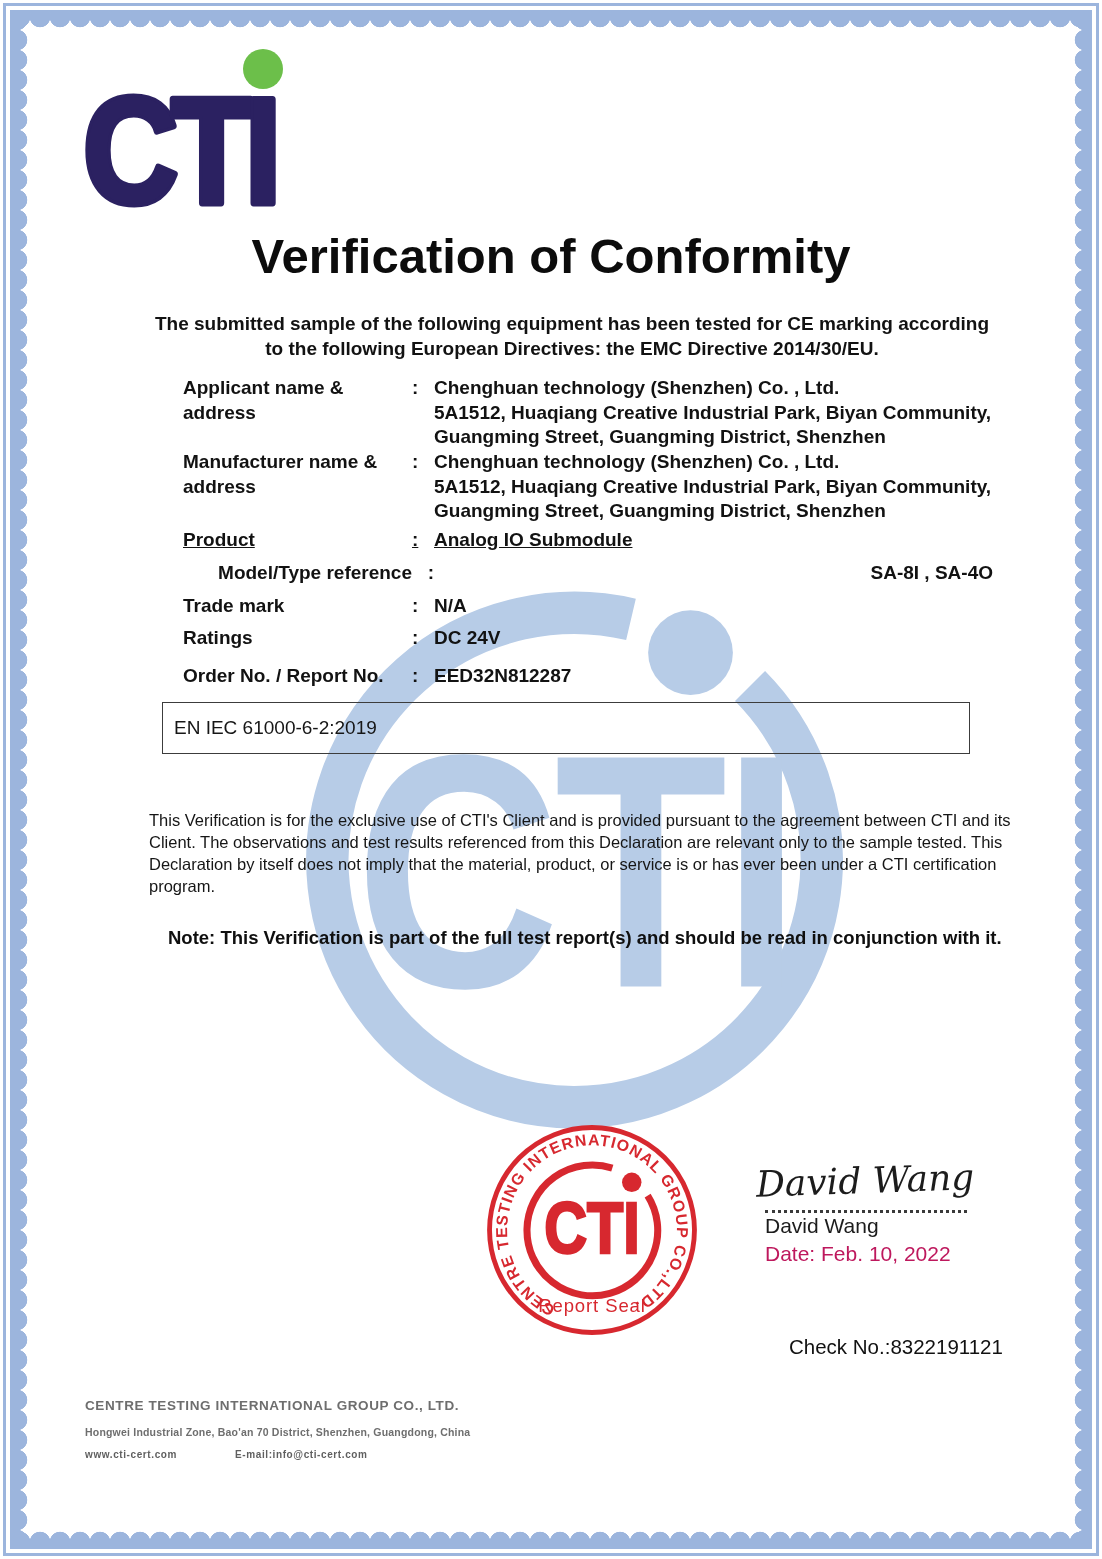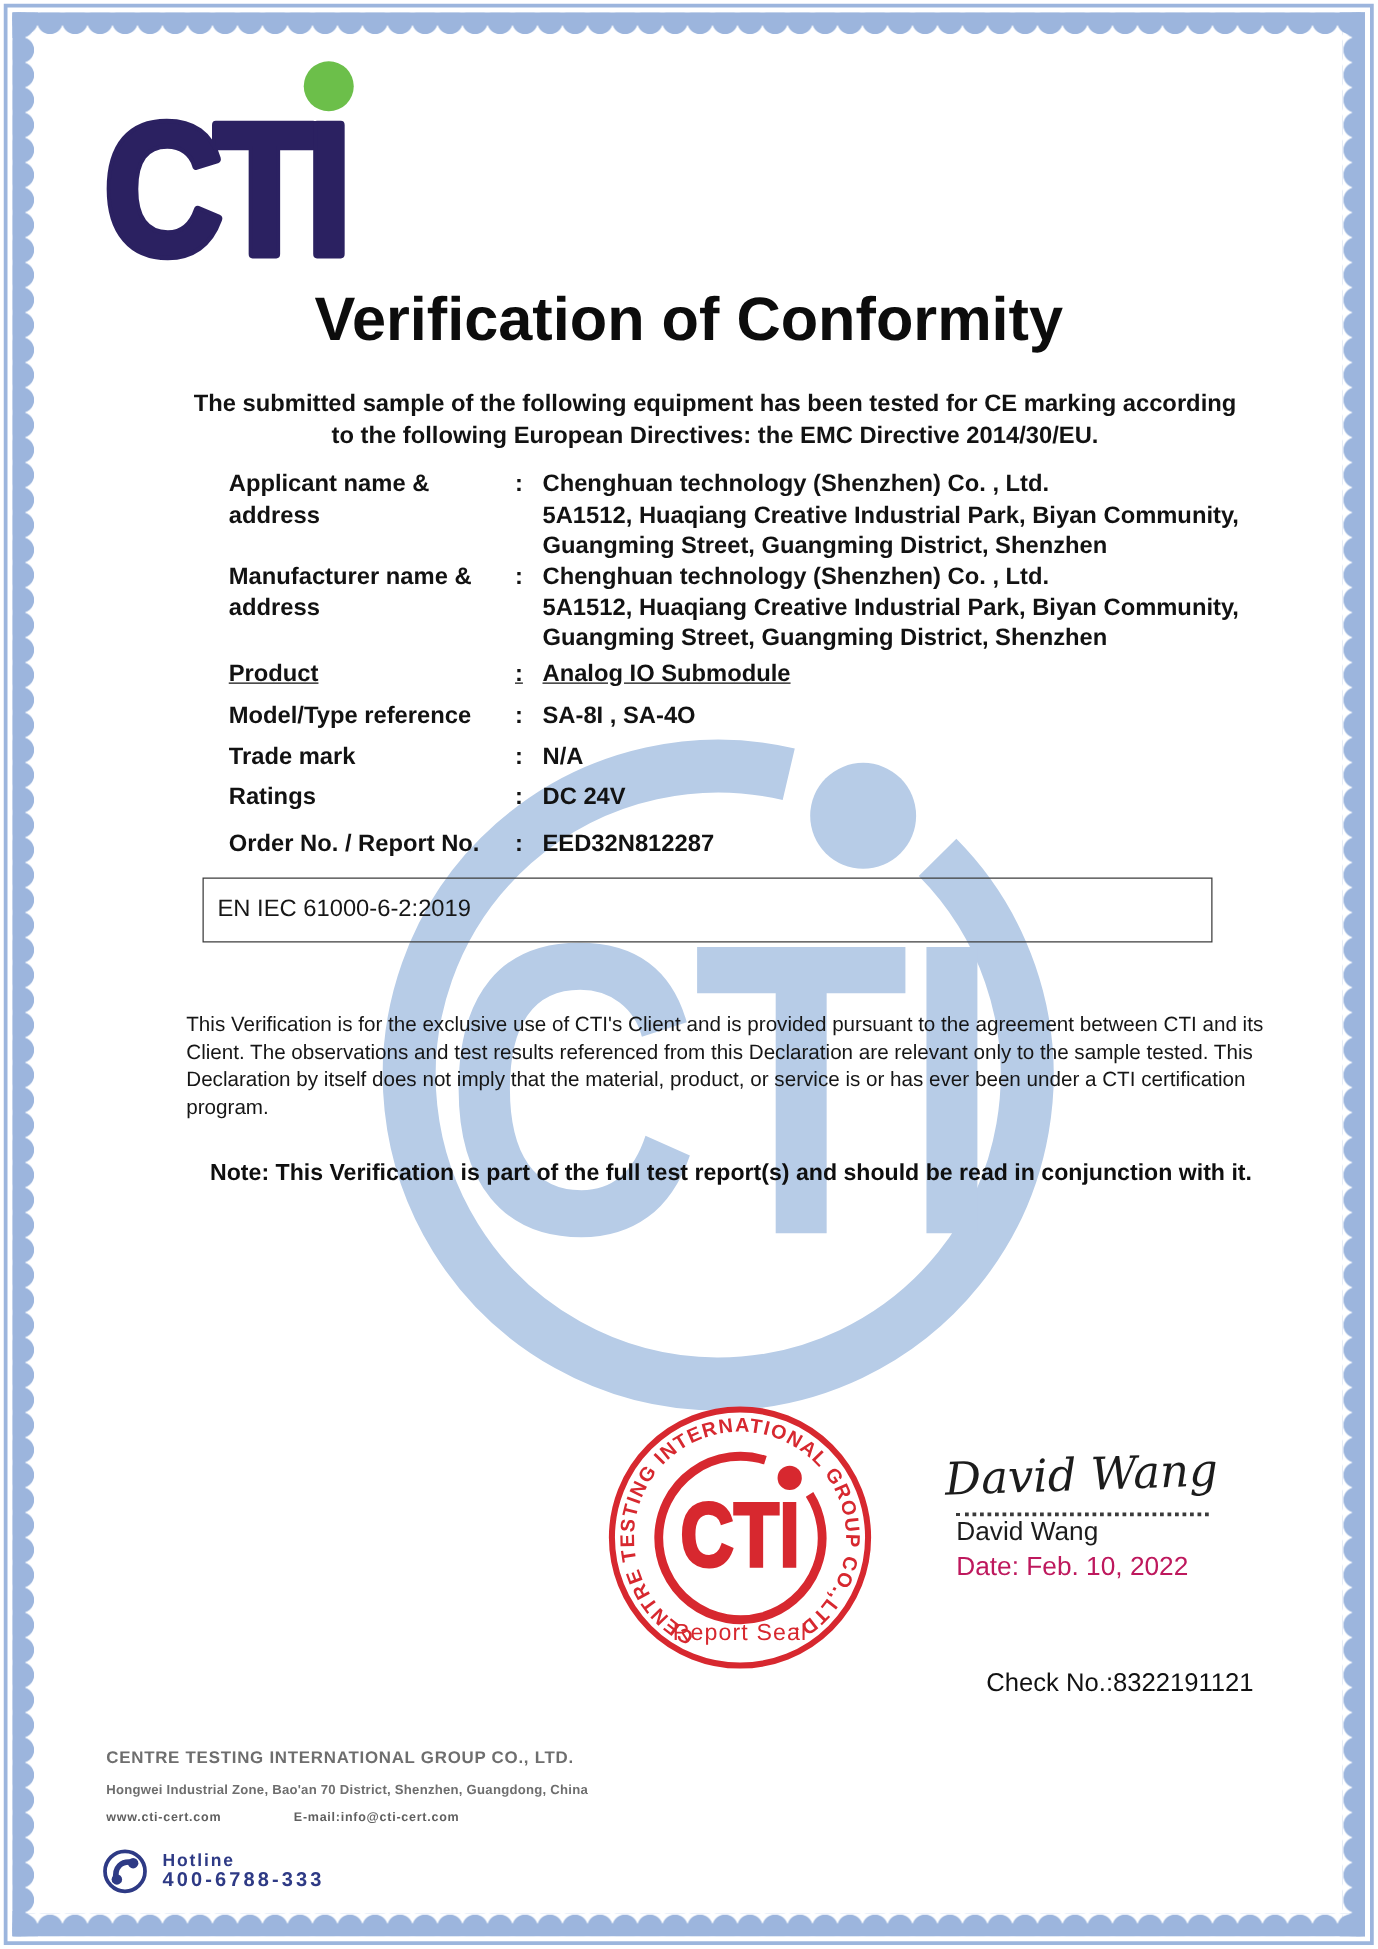--- a/index.html
+++ b/index.html
@@ -126,21 +126,21 @@
     <div class="f-colon">:</div>
     <div class="f-value pre">Chenghuan technology (Shenzhen) Co. , Ltd.
 5A1512, Huaqiang Creative Industrial Park, Biyan Community,
 Guangming Street, Guangming District, Shenzhen</div>
   </div>
   <div class="abs frow" style="top:528px;text-decoration:underline;">
     <div class="f-label pre">Product</div>
     <div class="f-colon">:</div>
     <div class="f-value pre">Analog IO Submodule</div>
   </div>
-  <div class="abs frow" style="top:561px;">
+  <div class="abs frow" style="top:561px;text-align:right;">
     <div class="f-label pre">Model/Type reference</div>
     <div class="f-colon">:</div>
     <div class="f-value pre">SA-8I , SA-4O</div>
   </div>
   <div class="abs frow" style="top:594px;">
     <div class="f-label pre">Trade mark</div>
     <div class="f-colon">:</div>
     <div class="f-value pre">N/A</div>
   </div>
   <div class="abs frow" style="top:626px;">
@@ -181,26 +181,14 @@
   <div class="abs sig-date">Date: Feb. 10, 2022</div>
 
   <div class="abs check-no">Check No.:8322191121</div>
 
   <div class="abs ft-company">CENTRE TESTING INTERNATIONAL GROUP CO., LTD.</div>
   <div class="abs ft-address">Hongwei Industrial Zone, Bao'an 70 District, Shenzhen, Guangdong, China</div>
   <div class="abs ft-web">
     <span>www.cti-cert.com</span>
     <span>E-mail:info@cti-cert.com</span>
   </div>
-  <div class="abs ft-hotline">
-    <svg width="40" height="40" viewBox="0 0 40 40" aria-hidden="true">
-      <circle cx="20" cy="20" r="16" fill="none" stroke="#2e3a85" stroke-width="3"></circle>
-      <path d="M13 27 C 11 17 17 11 27 13" fill="none" stroke="#2e3a85" stroke-width="4.5" stroke-linecap="round"></path>
-      <circle cx="13.5" cy="26.5" r="4.2" fill="#2e3a85"></circle>
-      <circle cx="26.5" cy="13.5" r="4.2" fill="#2e3a85"></circle>
-    </svg>
-    <div>
-      <div class="ft-hot-label">Hotline</div>
-      <div class="ft-hot-number">400-6788-333</div>
-    </div>
-  </div>
 
 </div>
 
 </body></html>

